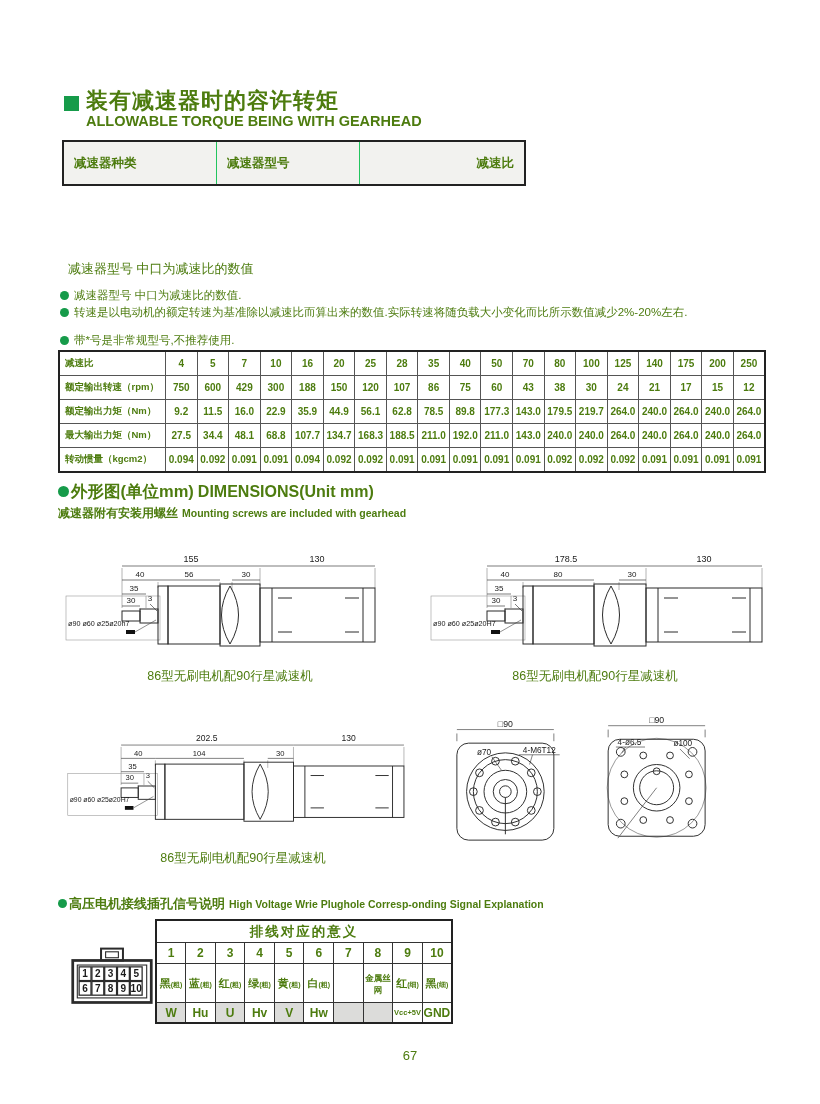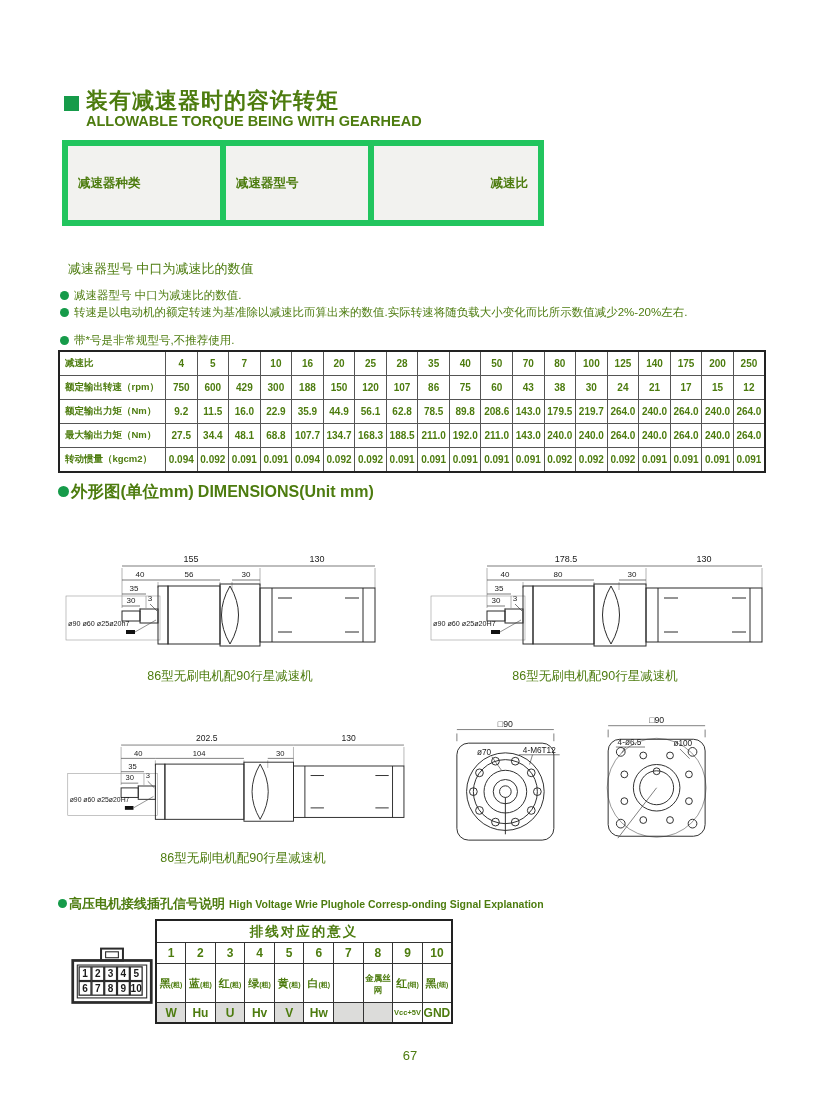--- a/index.html
+++ b/index.html
@@ -4,21 +4,21 @@
 <style>
   html,body{margin:0;padding:0;background:#ffffff;}
   .page{position:relative;width:820px;height:1104px;background:#fff;overflow:hidden;
         font-family:"Liberation Sans","DejaVu Sans",sans-serif;color:#4d7c0f;}
   
   .title-sq{position:absolute;left:64px;top:96px;width:15px;height:15px;background:#169b4a;}
   .title-cn{position:absolute;left:86px;top:86px;font-size:22px;font-weight:bold;letter-spacing:1px;}
   .title-en{position:absolute;left:86px;top:113px;font-size:14.5px;font-weight:bold;}
   
   .gh-table{position:absolute;left:62px;top:140px;width:398px;border-collapse:collapse;border:2px solid #222;table-layout:fixed;}
-  .gh-table th,.gh-table td{border:6px solid #22c55e;padding:16px 10px;font-size:12.5px;}
+  .gh-table th,.gh-table td{border:1px solid #22c55e;padding:0 10px;font-size:12.5px;}
   .gh-table th{height:42px;background:#f2f2ef;font-weight:bold;text-align:left;}
   .gh-table td{height:70px;vertical-align:top;padding-top:12px;font-weight:bold;}
   .gh-table .c1{width:132px;} .gh-table .c2{width:122px;} .gh-table .c3{width:144px;}
   .gh-table .r{text-align:right;}
   .gh-table td.r{padding-top:9px;font-size:10.5px;white-space:pre-line;line-height:1.3;}
   .gh-foot{position:absolute;left:68px;top:260px;font-size:13px;}
   
   .note{position:absolute;left:60px;font-size:11.5px;line-height:14px;}
   .dot{display:inline-block;width:9px;height:9px;border-radius:50%;background:#169b4a;margin-right:5px;vertical-align:-1px;}
   
@@ -121,21 +121,21 @@
       <td>9.2</td>
           <td>11.5</td>
           <td>16.0</td>
           <td>22.9</td>
           <td>35.9</td>
           <td>44.9</td>
           <td>56.1</td>
           <td>62.8</td>
           <td>78.5</td>
           <td>89.8</td>
-          <td>208.6</td>
+          <td>177.3</td>
           <td>143.0</td>
           <td>179.5</td>
           <td>219.7</td>
           <td>264.0</td>
           <td>240.0</td>
           <td>264.0</td>
           <td>240.0</td>
           <td>264.0</td>
     </tr>
     <tr>
@@ -180,20 +180,23 @@
           <td>0.091</td>
           <td>0.091</td>
           <td>0.091</td>
           <td>0.091</td>
     </tr>
   </tbody>
     </table>
 
   <div class="sec-head" style="left:58px;top:481px;">
     <span class="sec-dot"></span><span class="h-cn">外形图(单位mm)</span><span class="h-en">DIMENSIONS(Unit mm)</span>
+  </div>
+  <div class="sec-head" style="left:58px;top:503px;">
+    <span class="sub-cn">减速器附有安装用螺丝</span><span class="sub-en">Mounting screws are included with gearhead</span>
   </div>
 
   <svg class="dwg" style="left:60px;top:546px;" width="340" height="122" viewBox="0 0 340 122">
     <g stroke="#777" stroke-width="0.55">
       <line x1="62" y1="22" x2="62" y2="62"></line>
         <line x1="200" y1="22" x2="200" y2="40"></line>
         <line x1="315" y1="22" x2="315" y2="42"></line>
       <line x1="98" y1="36" x2="98" y2="42"></line>
         <line x1="160" y1="36" x2="160" y2="40"></line>
         <line x1="172" y1="36" x2="172" y2="44"></line>

